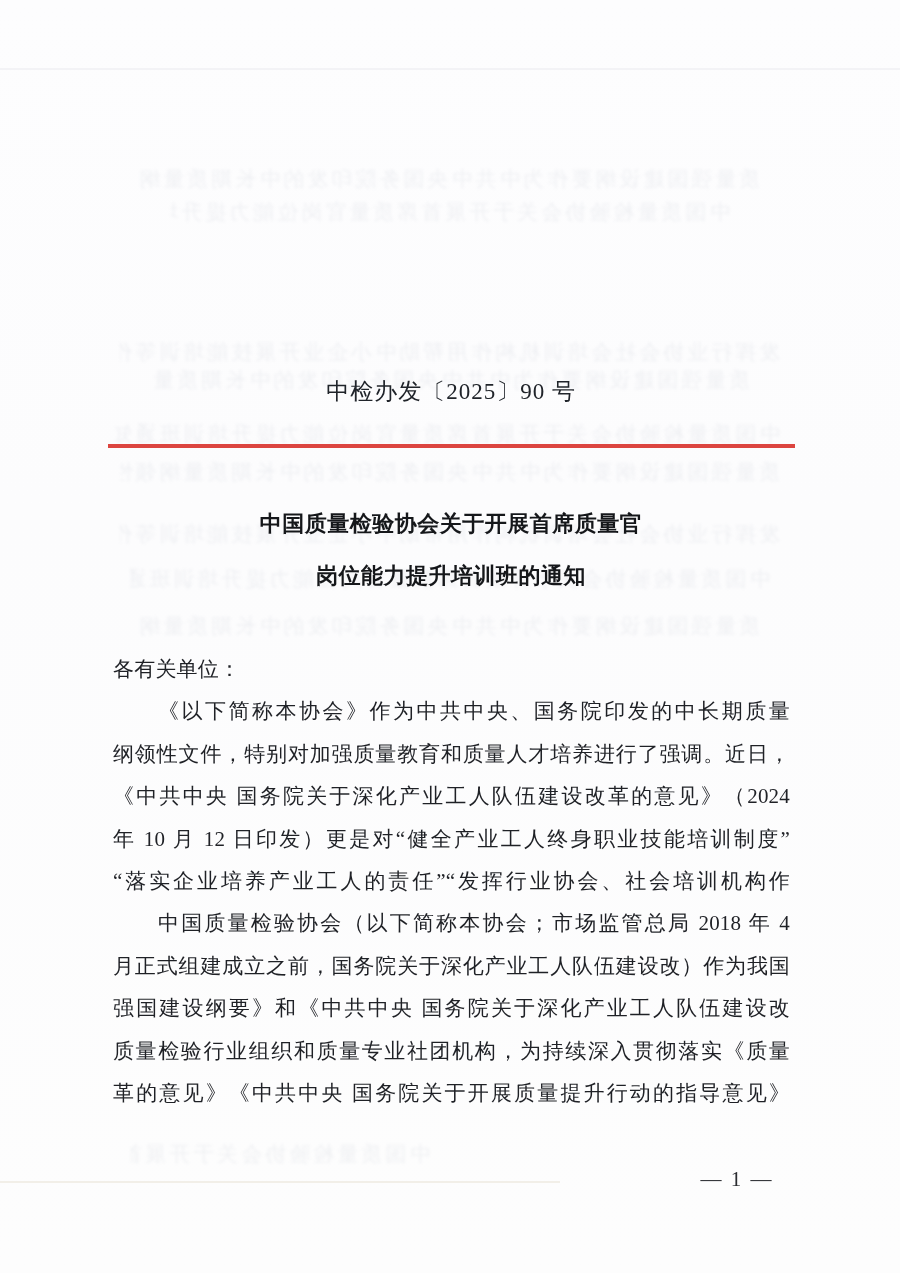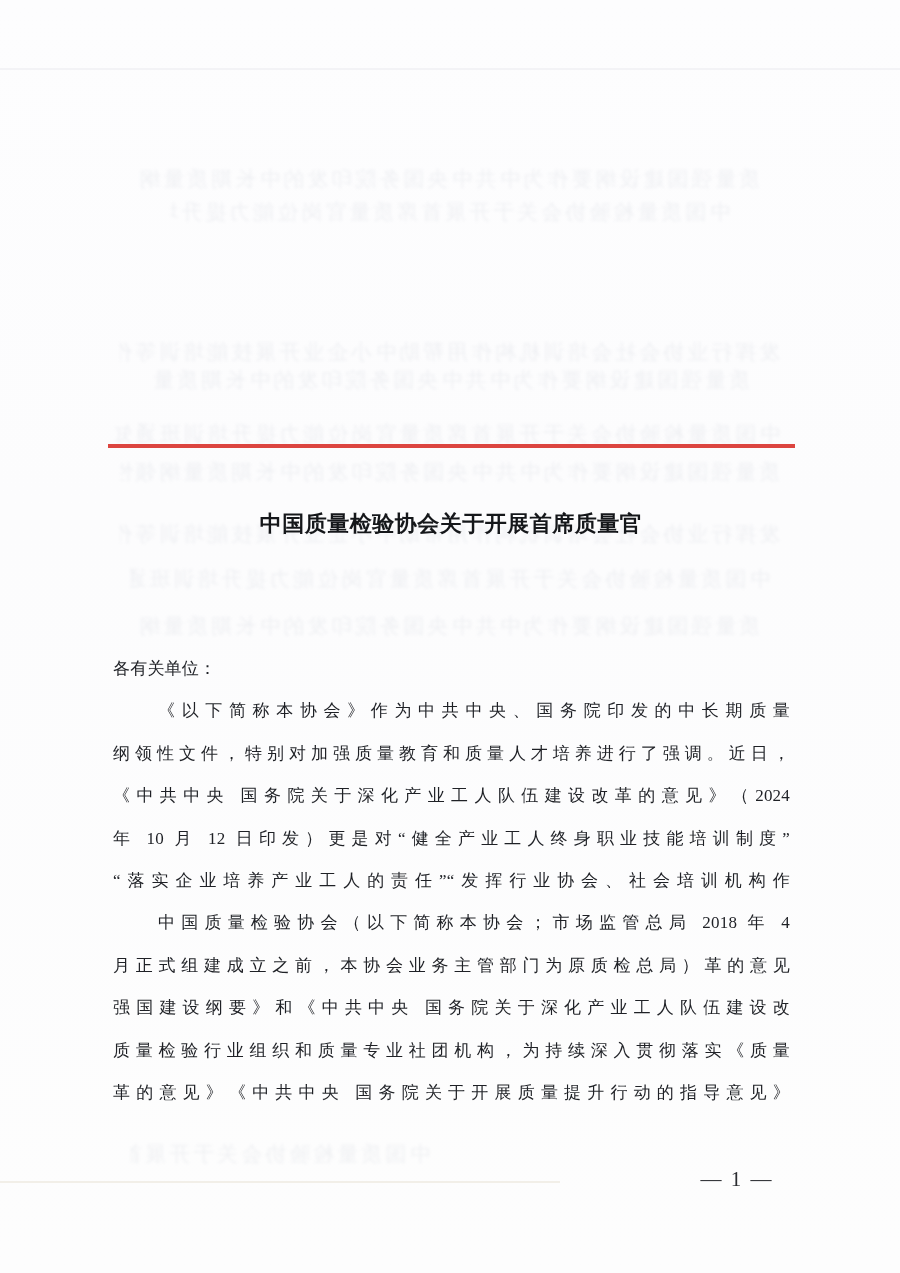--- a/index.html
+++ b/index.html
@@ -65,21 +65,21 @@
     position: absolute; top: 498px; left: 108px; width: 686px;
     text-align: center;
     font-size: 22px;
     font-weight: bold;
     color: #15171a;
     line-height: 52px;
     letter-spacing: 0.5px;
   }
   .body-text {
     position: absolute; top: 648px; left: 113px; width: 677px;
-    font-size: 17px;
+    font-size: 21px;
     color: #1f2126;
     letter-spacing: 0.2px;
   }
   .bl {
     height: 42.4px;
     line-height: 42.4px;
     text-align: justify;
     text-align-last: justify;
     white-space: nowrap;
     overflow: hidden;
@@ -110,36 +110,38 @@
   <div class="ghost" style="top:338px;left:120px;width:660px;">发挥行业协会社会培训机构作用帮助中小企业开展技能培训等作出了部署</div>
   <div class="ghost" style="top:366px;left:150px;width:600px;">质量强国建设纲要作为中共中央国务院印发的中长期质量纲领性文件</div>
   <div class="ghost" style="top:420px;left:115px;width:665px;">中国质量检验协会关于开展首席质量官岗位能力提升培训班通知</div>
   <div class="ghost" style="top:458px;left:120px;width:660px;">质量强国建设纲要作为中共中央国务院印发的中长期质量纲领性文件</div>
   <div class="ghost" style="top:520px;left:120px;width:660px;">发挥行业协会社会培训机构作用帮助中小企业开展技能培训等作出了部署</div>
   <div class="ghost" style="top:565px;left:130px;width:640px;">中国质量检验协会关于开展首席质量官岗位能力提升培训班通知</div>
   <div class="ghost" style="top:612px;left:140px;width:620px;">质量强国建设纲要作为中共中央国务院印发的中长期质量纲领性文件</div>
   <div class="ghost" style="top:1140px;left:130px;width:300px;">中国质量检验协会关于开展首席质量官岗位能力提升培训班通知</div>
 
 
+  <div class="doc-number">中检办发〔2025〕90 号</div>
 
   <div class="red-rule"></div>
 
   <div class="notice-title">
     <div>中国质量检验协会关于开展首席质量官</div>
+    <div>岗位能力提升培训班的通知</div>
   </div>
 
   <div class="body-text">
     <div class="bl plain">各有关单位：</div>
     <div class="bl ind">《以下简称本协会》作为中共中央、国务院印发的中长期质量</div>
     <div class="bl">纲领性文件，特别对加强质量教育和质量人才培养进行了强调。近日，</div>
     <div class="bl">《中共中央 国务院关于深化产业工人队伍建设改革的意见》（2024</div>
     <div class="bl">年 10 月 12 日印发）更是对“健全产业工人终身职业技能培训制度”</div>
     <div class="bl">“落实企业培养产业工人的责任”“发挥行业协会、社会培训机构作</div>
     <div class="bl ind">中国质量检验协会（以下简称本协会；市场监管总局 2018 年 4</div>
-    <div class="bl">月正式组建成立之前，本协会业务主管部门为原质检总局）革的意见</div>
+    <div class="bl">月正式组建成立之前，国务院关于深化产业工人队伍建设改）作为我国</div>
     <div class="bl">强国建设纲要》和《中共中央 国务院关于深化产业工人队伍建设改</div>
     <div class="bl">质量检验行业组织和质量专业社团机构，为持续深入贯彻落实《质量</div>
     <div class="bl">革的意见》《中共中央 国务院关于开展质量提升行动的指导意见》</div>
   </div>
 
   <div class="scan-line-bottom"></div>
 
   <div class="page-number">— 1 —</div>
 
 </div>

